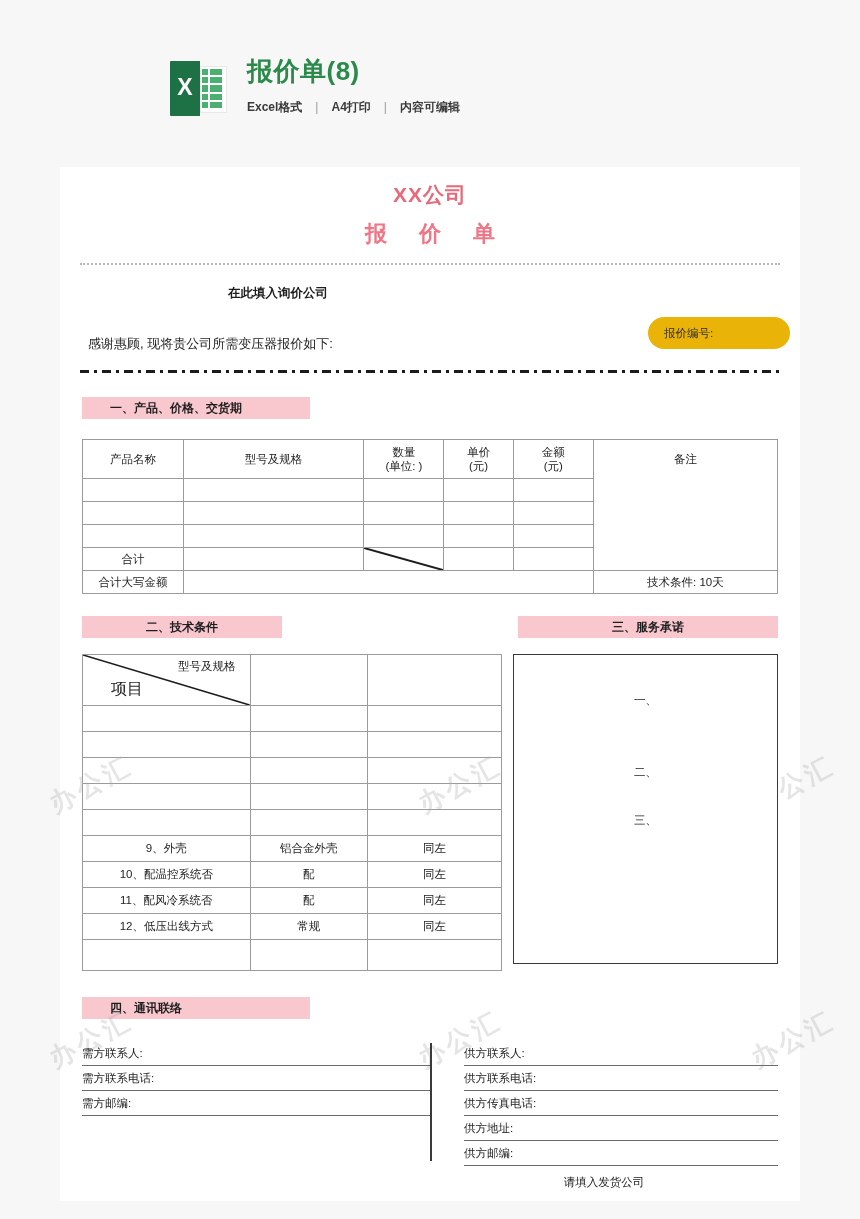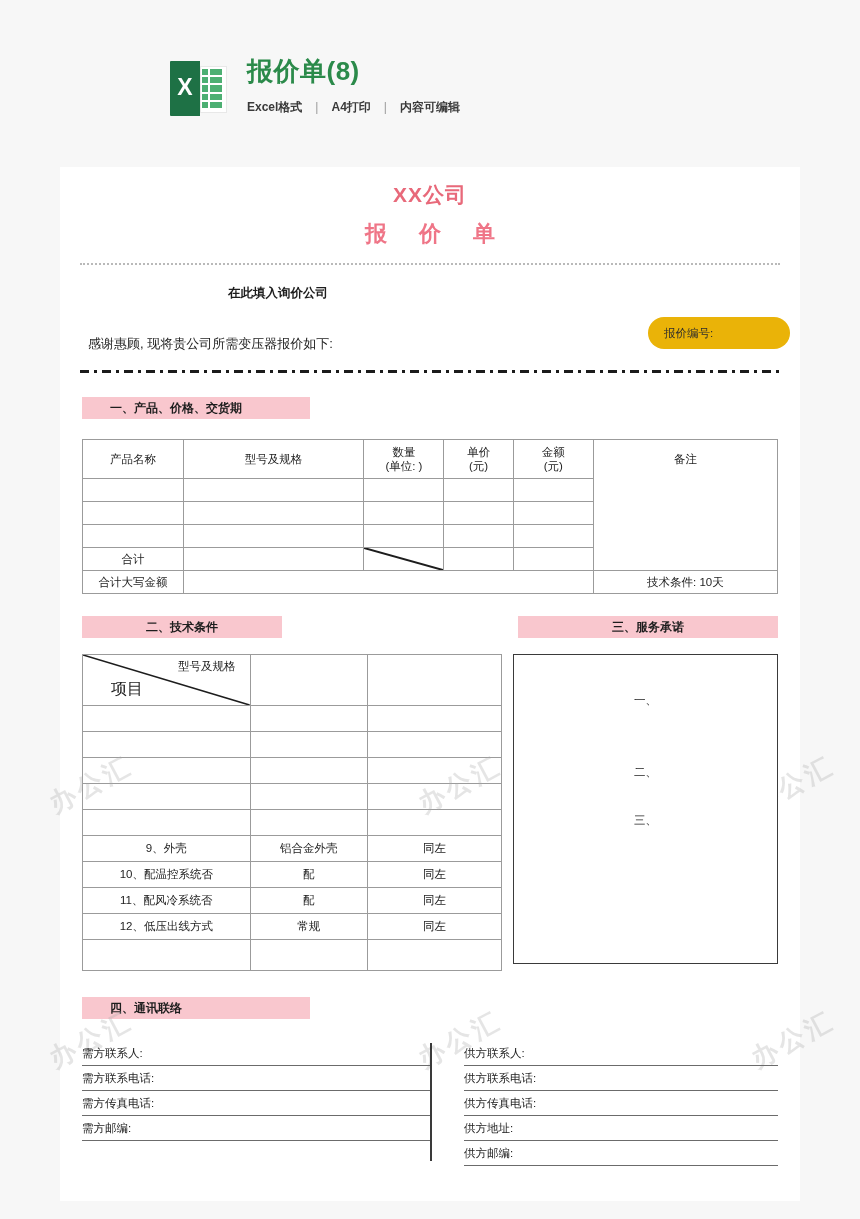--- a/index.html
+++ b/index.html
@@ -536,26 +536,31 @@
     </div>
   </div>
 
   <div class="sec-tag left-pad tag-row-4">四、通讯联络</div>
 
   <div class="contacts">
     <div class="divider"></div>
     <div class="contact-col">
       <div class="contact-line">需方联系人:</div>
       <div class="contact-line">需方联系电话:</div>
-      <div class="contact-line">需方传真电话:</div>
       <div class="contact-line">需方邮编:</div>
     </div>
     <div class="contact-col rightc">
       <div class="contact-line">供方联系人:</div>
       <div class="contact-line">供方联系电话:</div>
       <div class="contact-line">供方传真电话:</div>
       <div class="contact-line">供方地址:</div>
       <div class="contact-line">供方邮编:</div>
     </div>
   </div>
 
+  <div class="foot-wrap">
+    <div class="l"></div>
+    <div class="r">
+      <div class="supplier-foot">请填入发货公司</div>
+    </div>
+  </div>
 
 </div>
 
 </body></html>

